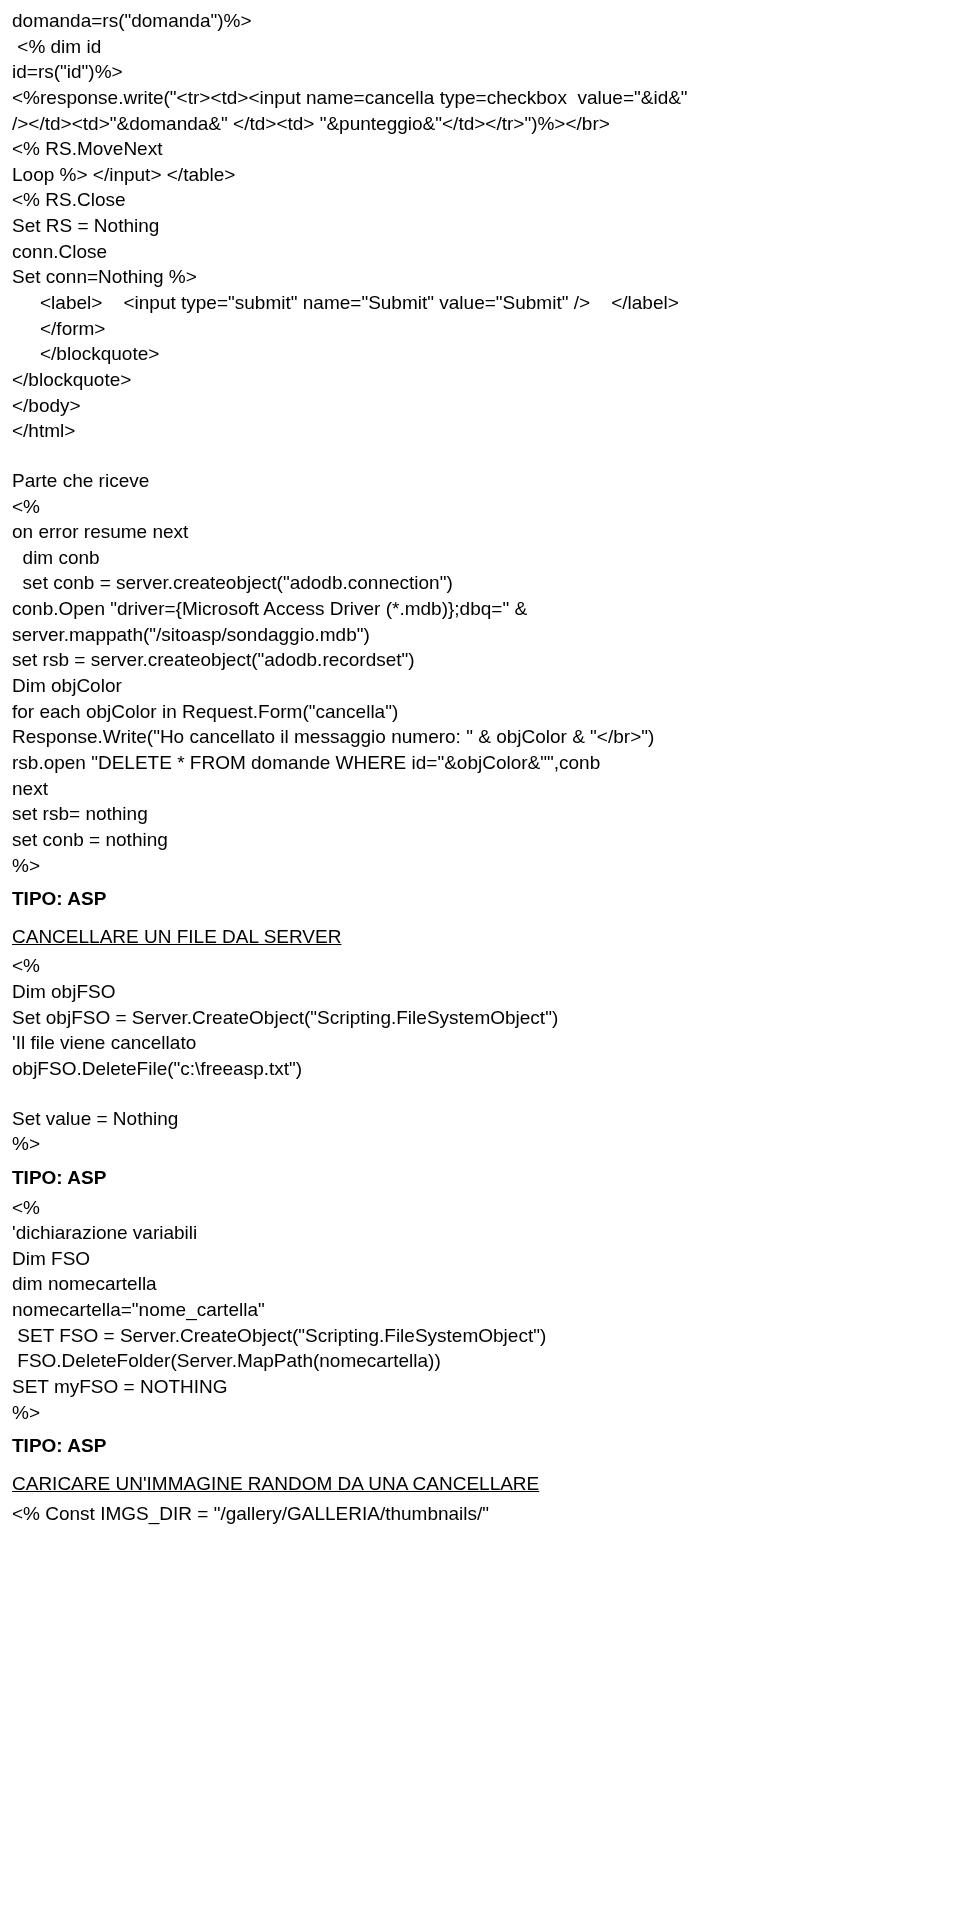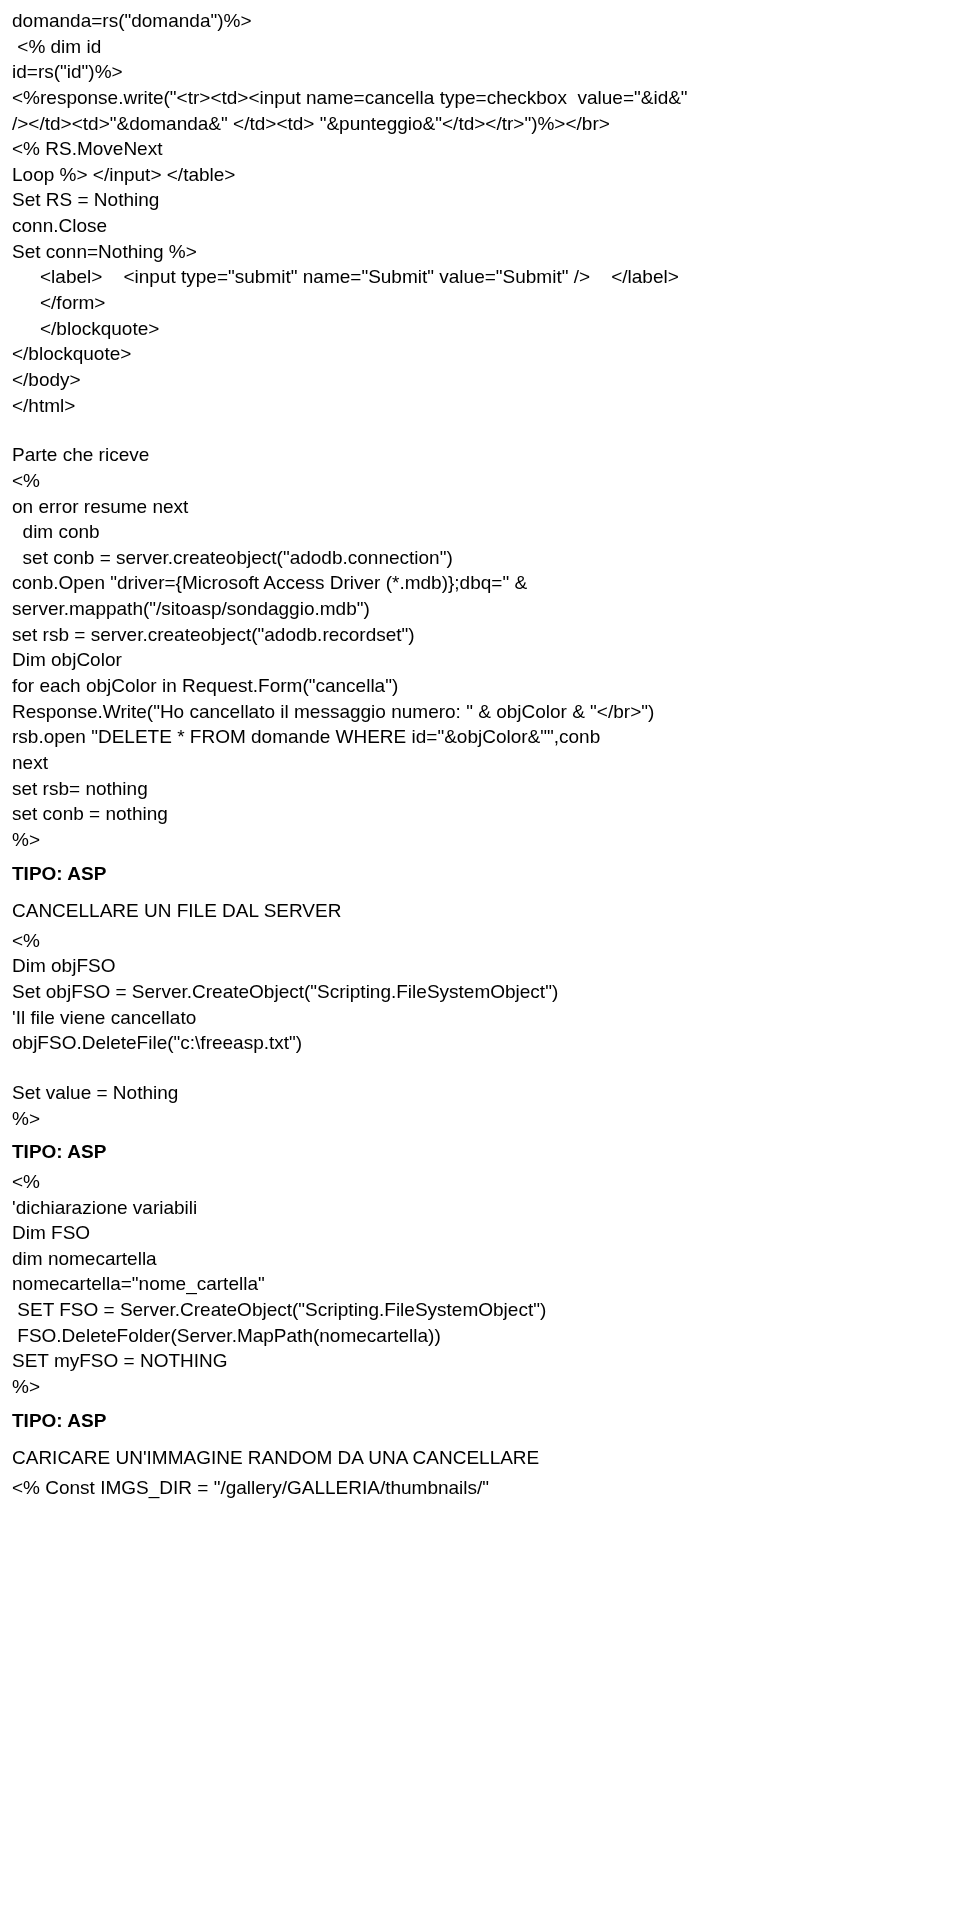--- a/index.html
+++ b/index.html
@@ -8,35 +8,36 @@
     line-height: 1.35;
     margin: 0;
     padding: 8px 12px;
     color: #000;
     background: #fff;
     width: 960px;
     box-sizing: border-box;
   }
   .line { white-space: pre-wrap; word-wrap: break-word; }
   .bold { font-weight: bold; }
-  .underline { }
+  .underline { text-decoration: underline; }
   .indent1 { padding-left: 28px; }
   .spacer { height: 24px; }
 </style>
 </head>
 <body>
 
 <div id="content">
     <div class="line">domanda=rs("domanda")%&gt;</div>
     <div class="line"> &lt;% dim id</div>
     <div class="line">id=rs("id")%&gt;</div>
     <div class="line">&lt;%response.write("&lt;tr&gt;&lt;td&gt;&lt;input name=cancella type=checkbox  value="&amp;id&amp;"</div>
     <div class="line">/&gt;&lt;/td&gt;&lt;td&gt;"&amp;domanda&amp;" &lt;/td&gt;&lt;td&gt; "&amp;punteggio&amp;"&lt;/td&gt;&lt;/tr&gt;")%&gt;&lt;/br&gt;</div>
     <div class="line">&lt;% RS.MoveNext</div>
     <div class="line">Loop %&gt; &lt;/input&gt; &lt;/table&gt;</div>
+    <div class="line">&lt;% RS.Close</div>
     <div class="line">Set RS = Nothing</div>
     <div class="line">conn.Close</div>
     <div class="line">Set conn=Nothing %&gt;</div>
     <div class="line indent1">&lt;label&gt;    &lt;input type="submit" name="Submit" value="Submit" /&gt;    &lt;/label&gt;</div>
     <div class="line indent1">&lt;/form&gt;</div>
     <div class="line indent1">&lt;/blockquote&gt;</div>
     <div class="line">&lt;/blockquote&gt;</div>
     <div class="line">&lt;/body&gt;</div>
     <div class="line">&lt;/html&gt;</div>
     <div class="spacer"></div>

